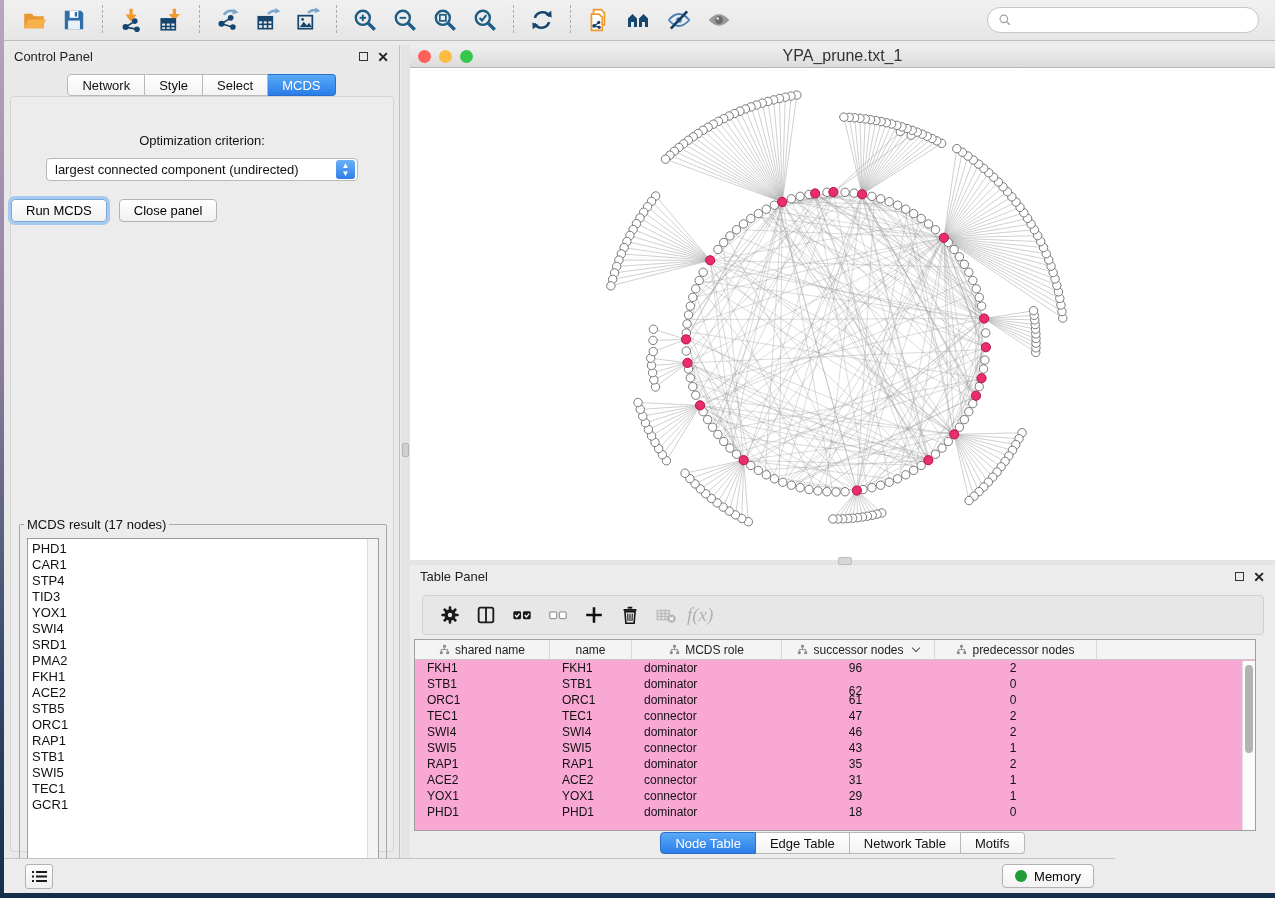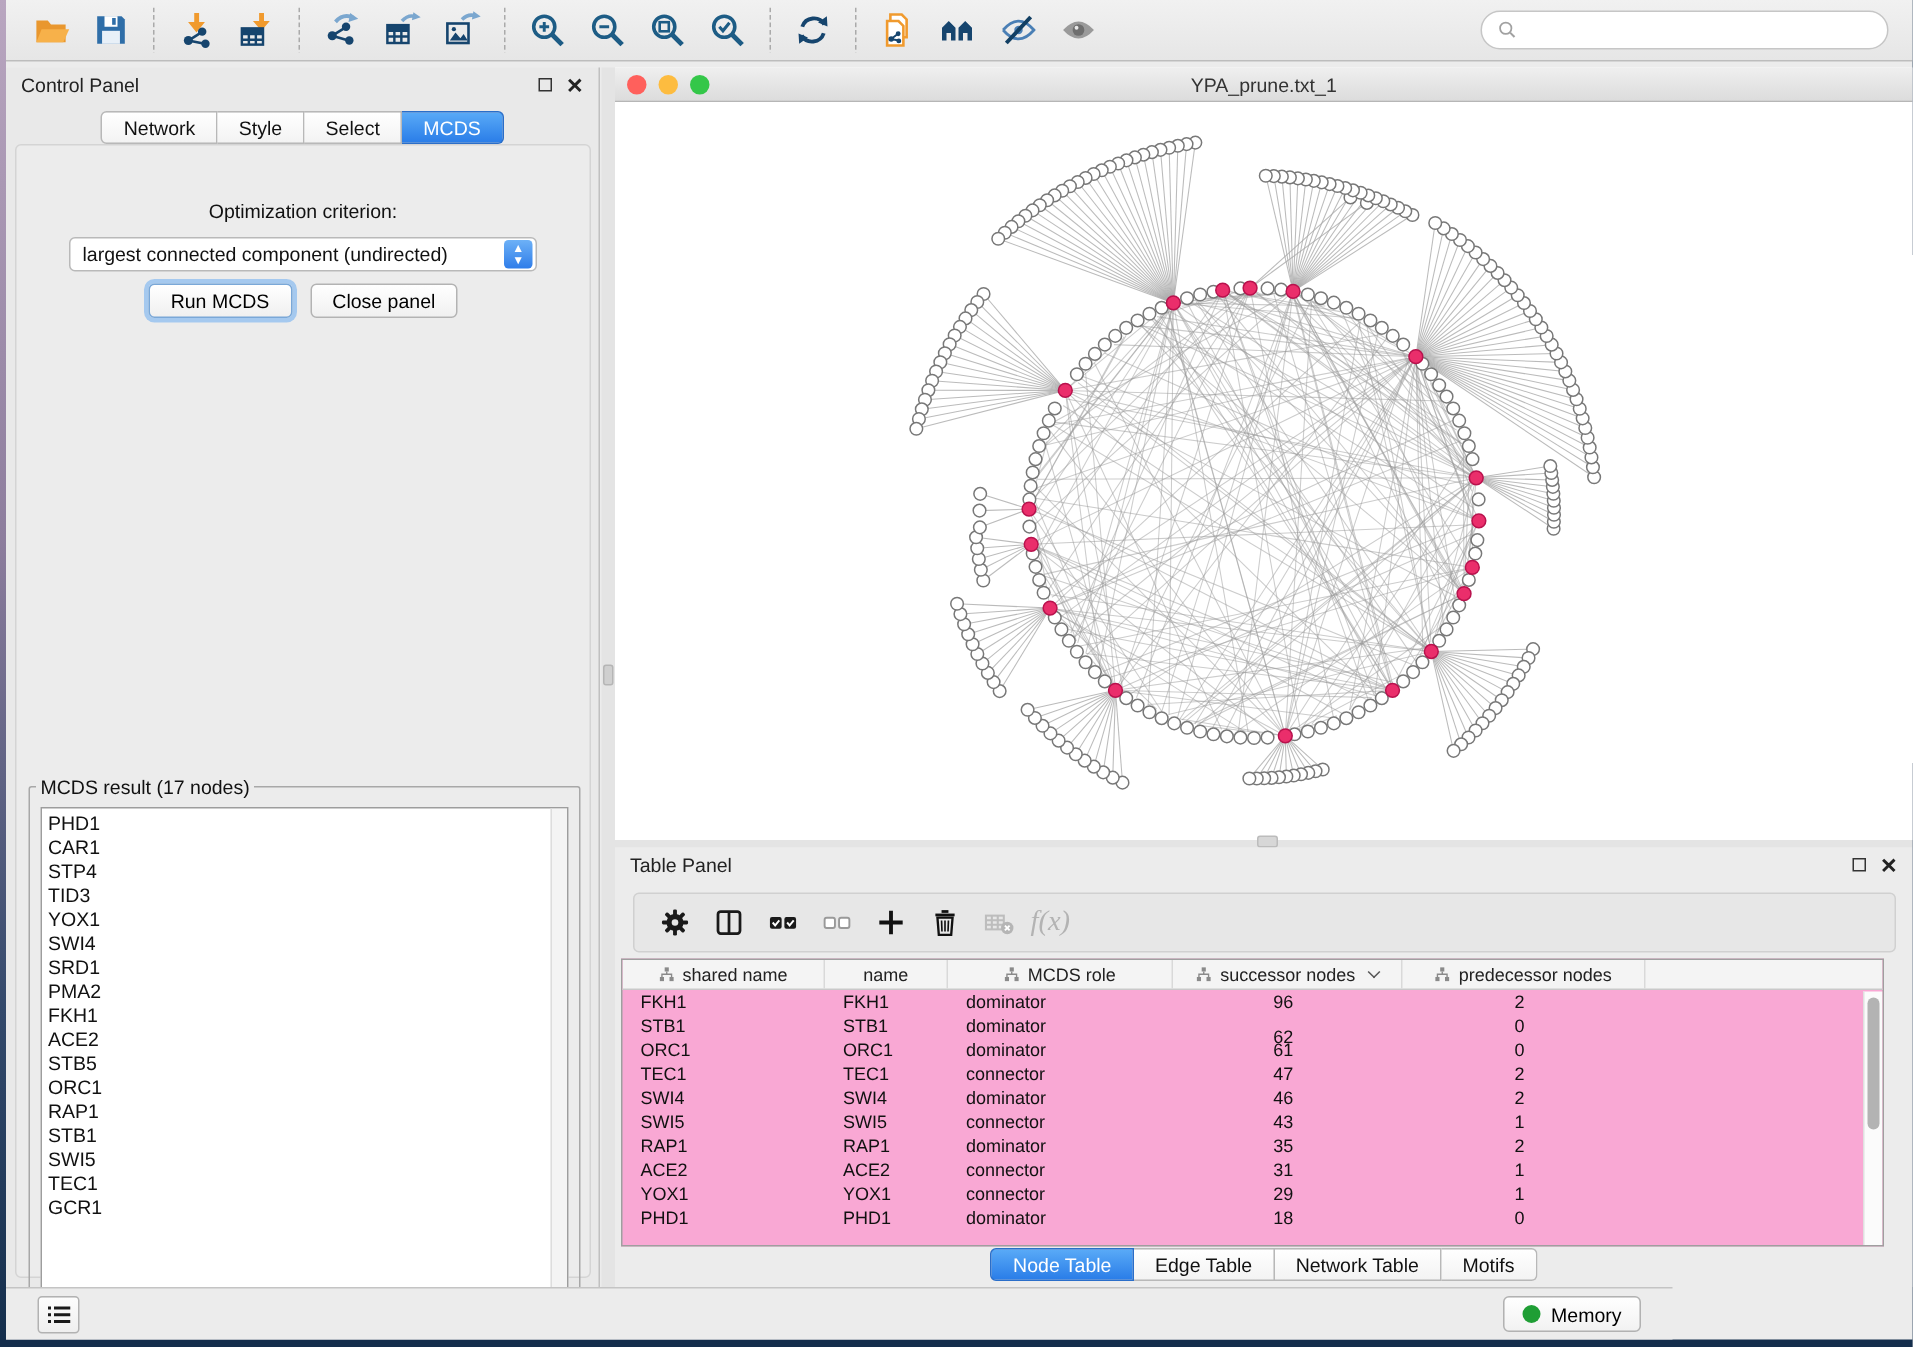--- a/index.html
+++ b/index.html
@@ -53,21 +53,21 @@
   .seg-tab.selected { background:linear-gradient(#59aaf7,#2a7de8); color:#fff; border-color:#2a6ec9; }
   #cp-body { position:absolute; left:6px; top:51px; width:384px; height:756px;
     background:#ececec; border:1px solid #d4d4d4; border-radius:4px; }
   #opt-label { text-align:center; margin-top:36px; font-size:13px; }
   #opt-select { margin:10px auto 0; width:312px; height:23px; background:#fff;
     border:1px solid #b9b9b9; border-radius:4px; display:flex; align-items:center; }
   #opt-select .sel-text { flex:1; padding:0 8px; font-size:13px; white-space:nowrap; overflow:hidden; }
   #opt-select .stepper { width:19px; height:19px; margin-right:2px; border-radius:3px;
     background:linear-gradient(#6db1f7,#2f7de9); color:#fff; font-size:8px; line-height:8px;
     display:flex; flex-direction:column; align-items:center; justify-content:center; }
-  #cp-buttons { display:flex; justify-content:center; gap:12px; margin-top:8px; }
+  #cp-buttons { display:flex; justify-content:flex-start; gap:12px; margin-top:18px; }
   .mac-btn { height:23px; padding:0 14px; background:linear-gradient(#ffffff,#f0f0f0);
     border:1px solid #b3b3b3; border-radius:4px; font-size:13px; font-family:"Liberation Sans",sans-serif; }
   .mac-btn.focused { box-shadow:0 0 0 3px #a5c9ef; border-color:#7aa8d8; }
   #mcds-result { position:absolute; left:8px; top:420px; width:368px; height:368px;
     border:1px solid #a8a8a8; border-radius:2px; }
   #mcds-result legend { font-size:13px; padding:0 3px; margin-left:4px; }
   #mcds-list { position:absolute; left:7px; top:6px; width:352px; height:350px;
     background:#fff; border:1px solid #9d9d9d; overflow:hidden; }
   #mcds-items { padding:2px 0 0 4px; font-size:13px; line-height:16px; }
   #mcds-scroll { position:absolute; right:0; top:0; width:11px; height:100%;
@@ -79,21 +79,21 @@
     background:#cfcfcf; border:1px solid #b5b5b5; border-radius:2px; }
   #h-splitter { position:absolute; left:406px; top:560px; width:865px; height:5px; background:#e4e4e4; }
   #h-splitter .handle { position:absolute; left:428px; top:-3px; width:14px; height:8px;
     background:#d7d7d7; border:1px solid #bcbcbc; border-radius:2px; }
 
   
   #network-panel { position:absolute; left:406px; top:45px; width:865px; height:515px; background:#fff; }
   #network-titlebar { height:23px; background:linear-gradient(#efefef,#dcdcdc);
     border-bottom:1px solid #b6b6b6; display:flex; align-items:center; padding:0 8px; position:relative; }
   .traffic { width:13px; height:13px; border-radius:50%; margin-right:8px; display:inline-block; }
-  #network-title { position:absolute; left:0; right:0; text-align:center; font-size:13px; color:#333; }
+  #network-title { position:absolute; left:0; right:0; text-align:center; font-size:16px; color:#333; }
   #graph-canvas { width:865px; height:492px; background:#fff; }
 
   
   #table-panel { position:absolute; left:406px; top:565px; width:865px; height:293px; background:#ececec; }
   #tp-toolbar { position:absolute; left:12px; top:30px; width:842px; height:40px;
     background:#e7e7e7; border:1px solid #d0d0d0; border-radius:4px;
     display:flex; align-items:center; padding:0 10px; gap:2px; }
   .tp-btn { width:34px; height:32px; display:flex; align-items:center; justify-content:center; border:none; background:transparent; }
   .tp-btn svg { width:22px; height:22px; }
   .fx-label { font-family:"Liberation Serif",serif; font-style:italic; font-size:19px; color:#b3b3b3; padding-left:2px; }

